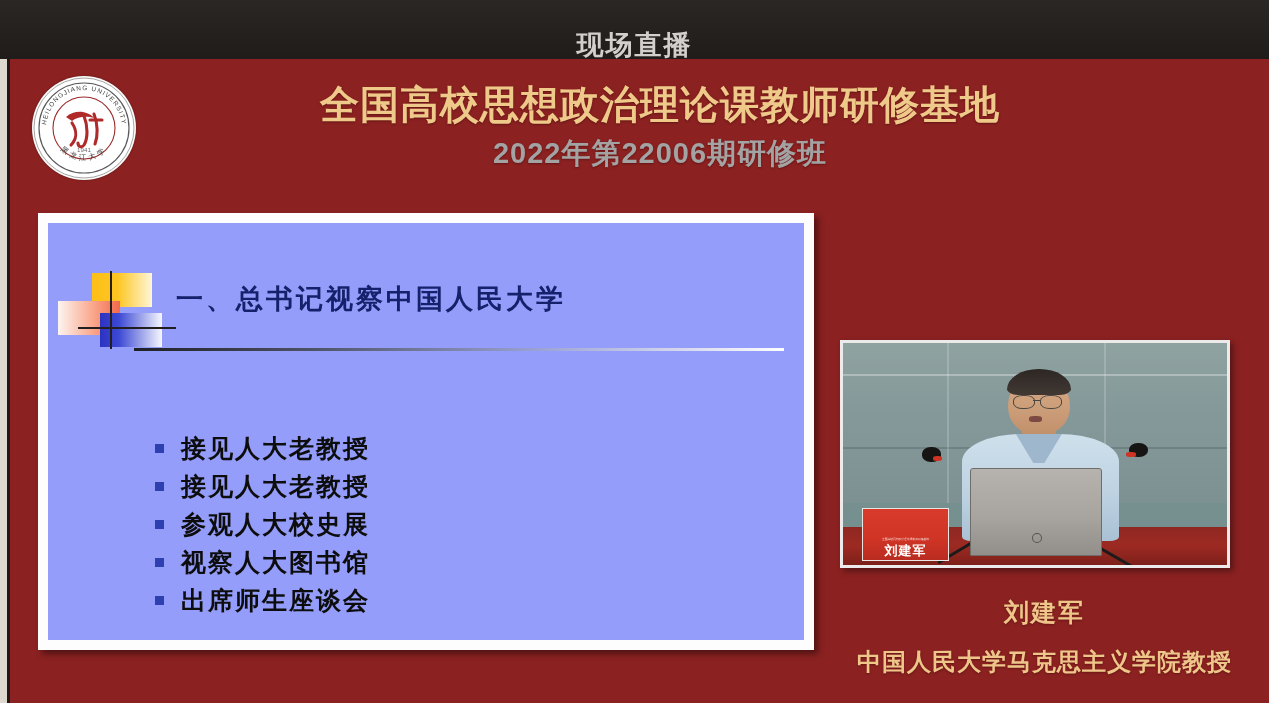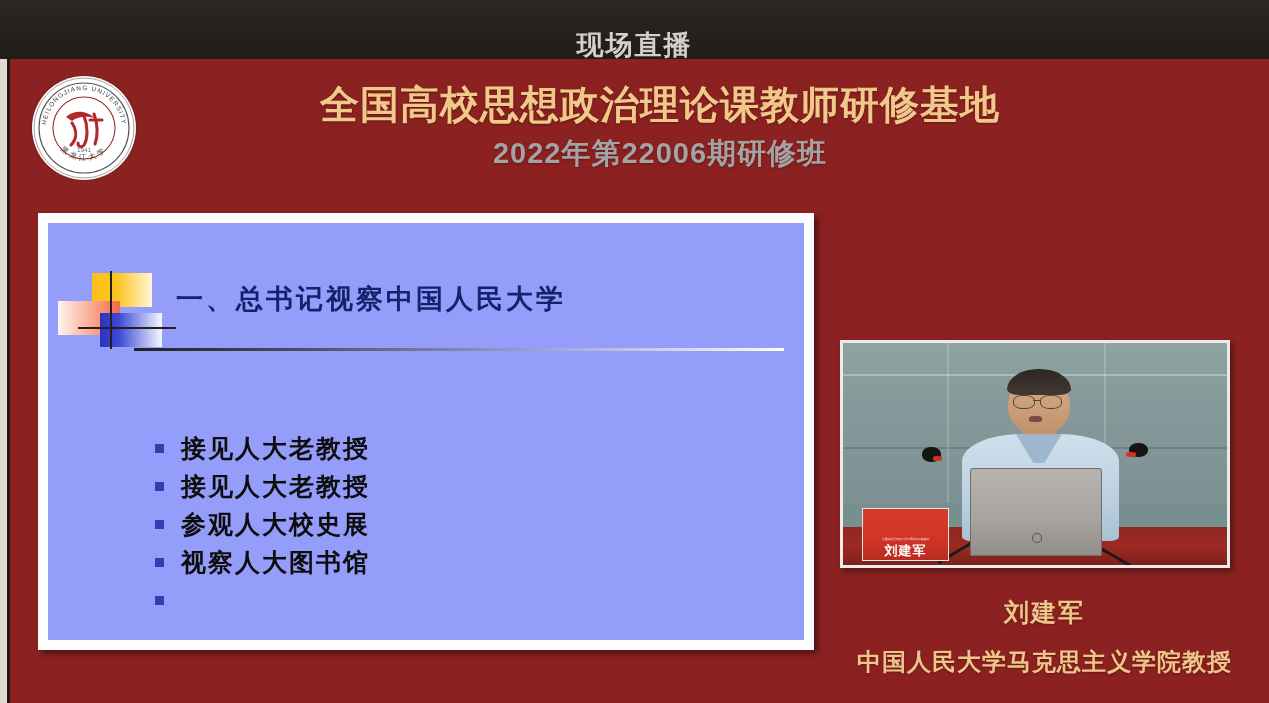--- a/index.html
+++ b/index.html
@@ -385,20 +385,21 @@
           <div class="bullet-row">
             <span class="bullet-mark"></span>
             <span class="bullet-text">参观人大校史展</span>
           </div>
           <div class="bullet-row">
             <span class="bullet-mark"></span>
             <span class="bullet-text">视察人大图书馆</span>
           </div>
           <div class="bullet-row">
             <span class="bullet-mark"></span>
+            <span class="bullet-text">出席师生座谈会</span>
           </div>
         </div>
 
       </div>
     </div>
 
     <div class="video-wrap">
       <div class="video">
         <div class="v-wall"></div>
         <div class="v-wall-seam1"></div>

